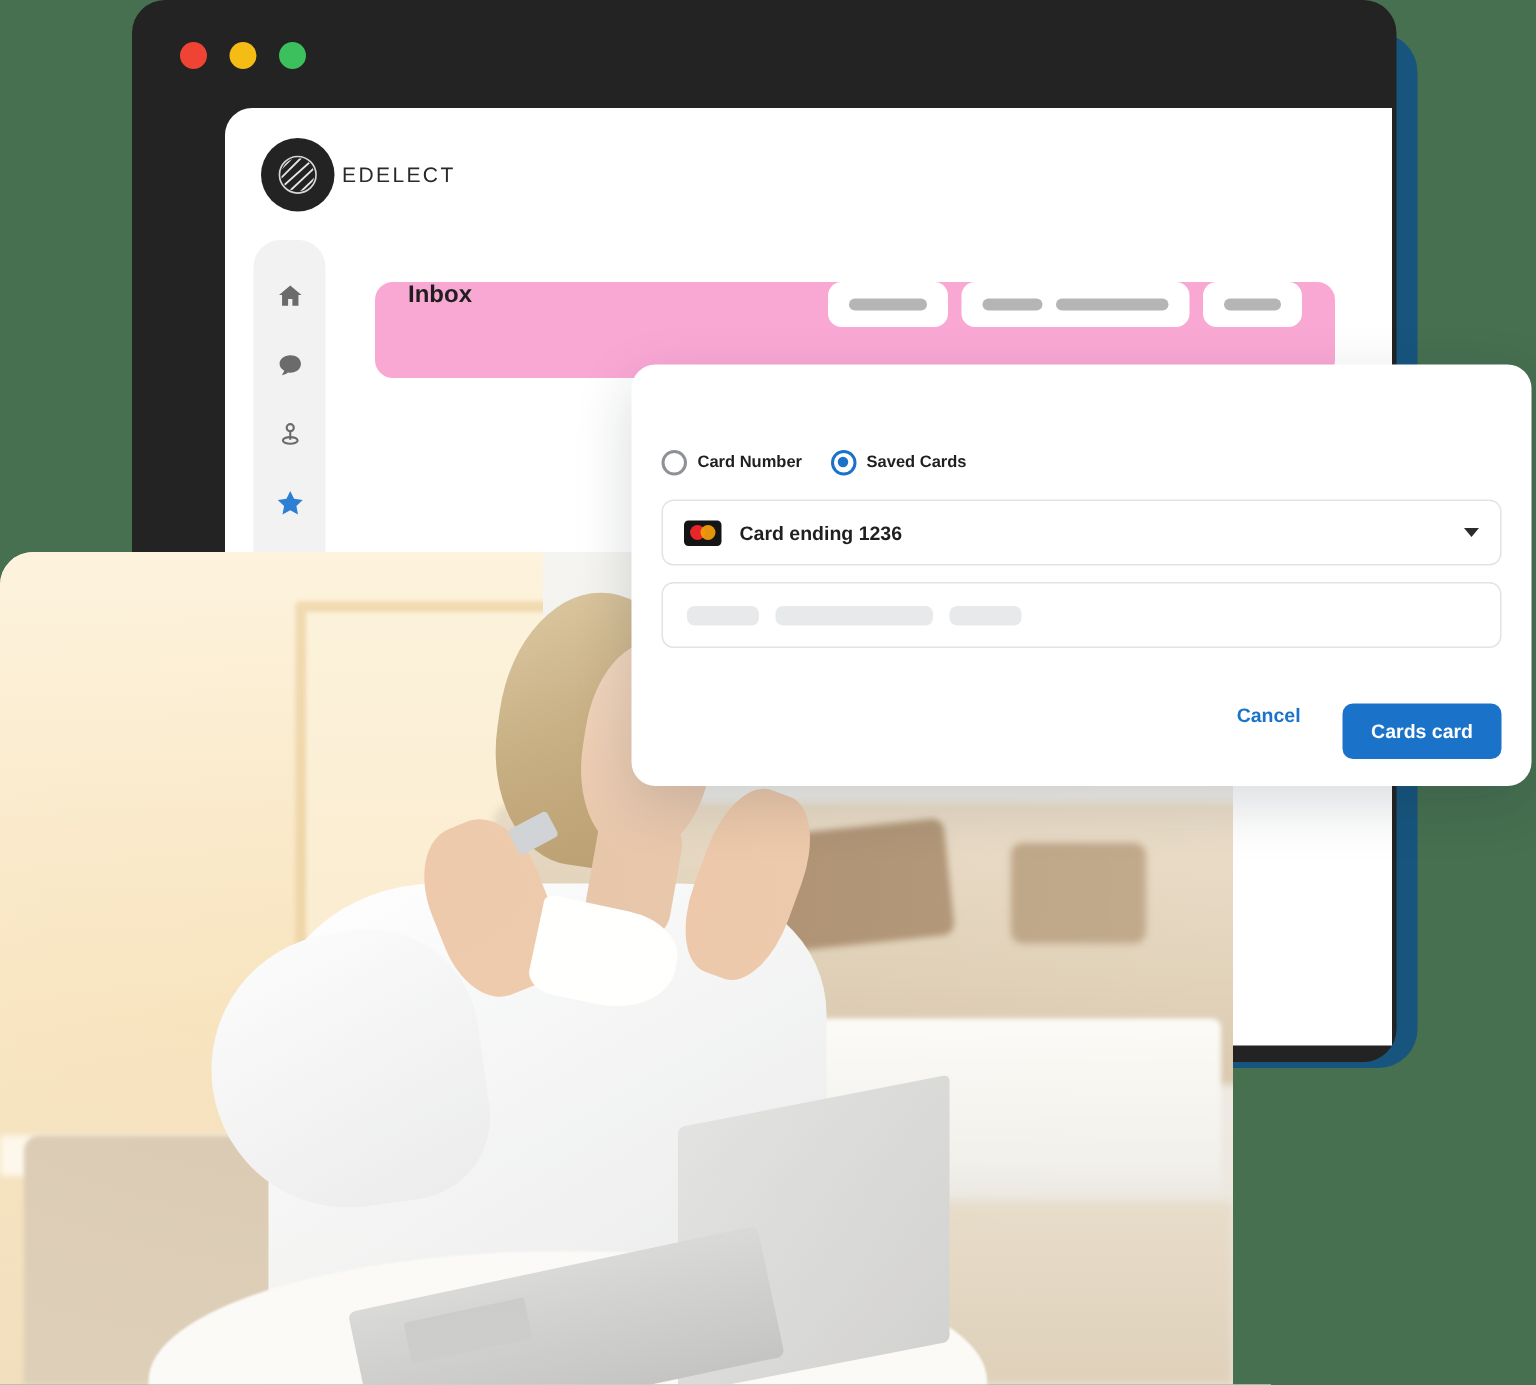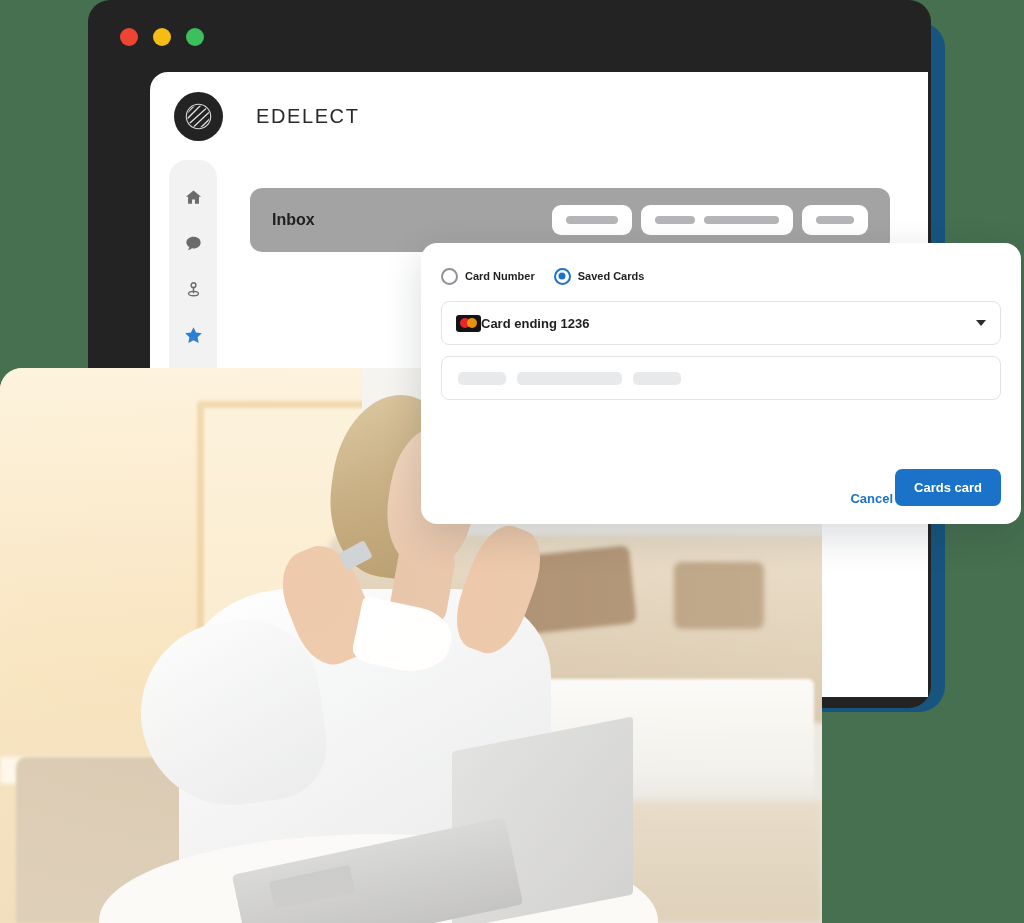--- a/index.html
+++ b/index.html
@@ -86,22 +86,22 @@
     width: 49px;
     height: 49px;
     border-radius: 50%;
     background: #232323;
     display: flex;
     align-items: center;
     justify-content: center;
     flex: none;
   }
   .brand-name {
-    margin-left: 33px;
-    font-size: 20px;
+    margin-left: 5px;
+    font-size: 14px;
     letter-spacing: 1.6px;
     color: #2a2a2a;
     font-weight: 400;
   }
 
   
   .icon-rail {
     position: absolute;
     left: 19px;
     top: 88px;
@@ -127,24 +127,24 @@
   .rail-icon.active { color: #2d7fd3; }
   .rail-icon svg { display: block; }
 
   
   .inbox-strip {
     position: absolute;
     left: 100px;
     top: 116px;
     width: 640px;
     height: 64px;
-    background: #a3a3a3;
+    background: #f9a8d4;
     border-radius: 12px;
     display: flex;
-    align-items: center;
+    align-items: flex-start;
     padding: 0 22px;
     box-sizing: border-box;
   }
   .inbox-title {
     font-size: 16px;
     font-weight: 700;
     color: #1f1f1f;
   }
   .pill-groups {
     margin-left: auto;
@@ -179,20 +179,21 @@
     box-shadow: 0 12px 38px rgba(20,30,45,0.16);
     padding: 22px 20px 0 20px;
     box-sizing: border-box;
   }
 
   .radio-row {
     display: flex;
     align-items: center;
     gap: 19px;
     height: 22px;
+    margin-top: 32px;
   }
   .radio-opt {
     display: flex;
     align-items: center;
     gap: 7px;
   }
   .radio-mark {
     width: 17px;
     height: 17px;
     border-radius: 50%;
@@ -250,20 +251,21 @@
   }
   .mc-left, .mc-right {
     width: 10px;
     height: 10px;
     border-radius: 50%;
     position: absolute;
   }
   .mc-left { background: #e8262a; left: 4px; }
   .mc-right { background: #f59f0b; right: 4px; mix-blend-mode: normal; opacity: 0.92; }
   .card-select-text {
+    margin-left: 12px;
     font-size: 13px;
     font-weight: 700;
     color: #1f1f1f;
   }
   .chev {
     margin-left: auto;
     width: 0;
     height: 0;
     border-left: 5px solid transparent;
     border-right: 5px solid transparent;
@@ -308,22 +310,22 @@
     padding: 0 16px;
     box-sizing: border-box;
   }
   .row-three .skel-bar { background: #e8e9ea; height: 13px; }
 
   .dialog-actions {
     position: absolute;
     right: 20px;
     bottom: 18px;
     display: flex;
-    align-items: flex-end;
-    gap: 2px;
+    align-items: flex-start;
+    gap: 28px;
   }
   .btn-cancel {
     font-size: 13px;
     font-weight: 700;
     color: #1a73c8;
     background: none;
     border: none;
     cursor: pointer;
     font-family: inherit;
     padding: 0;

